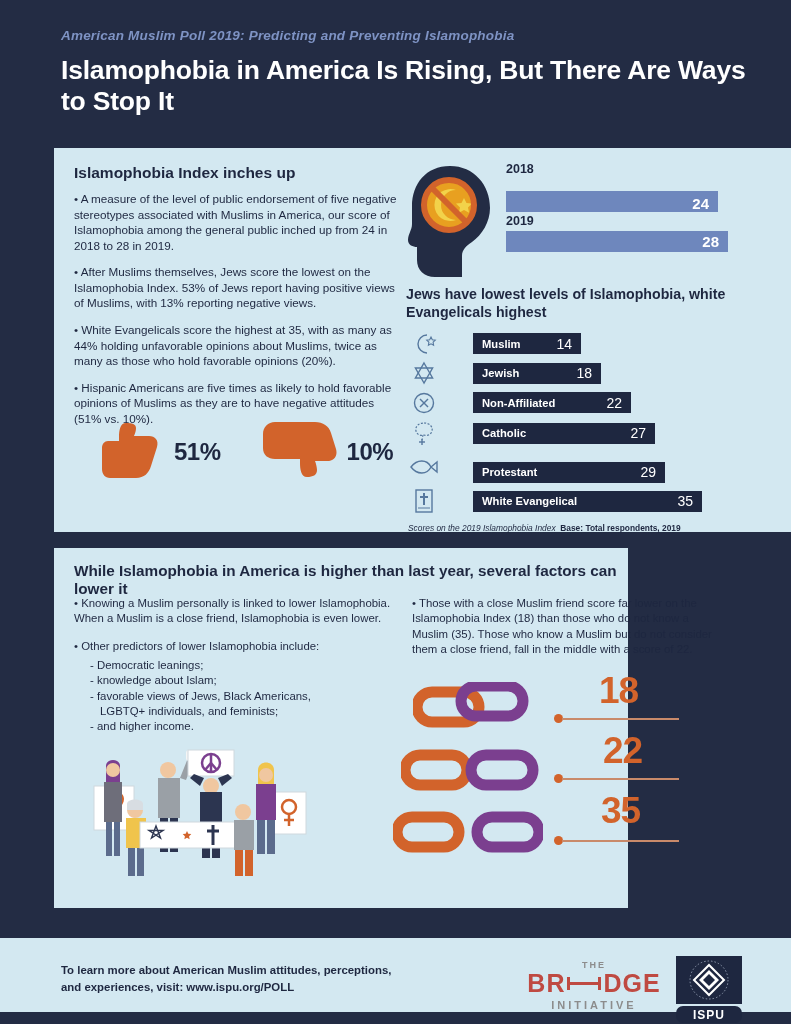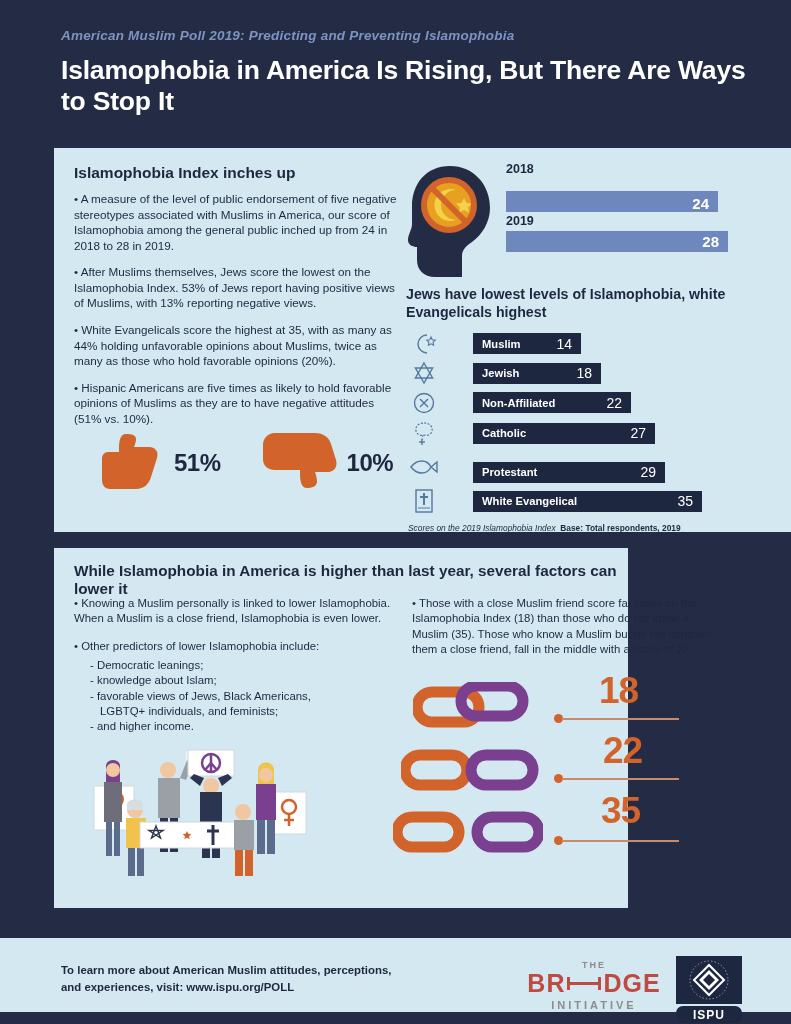--- a/index.html
+++ b/index.html
@@ -35,21 +35,21 @@
   .p1-right{position:absolute;left:352px;top:12px;width:322px;}
 
   .sec-title{
     color:#1e2740;font-size:15.5px;font-weight:bold;margin:0 0 9px 0;
   }
   .bullet{
     color:#1e2740;font-size:11.7px;line-height:1.33;margin:0 0 11px 0;
   }
 
   
-  .thumbs{position:absolute;left:48px;top:284px;display:flex;align-items:center;gap:10px;}
+  .thumbs{position:absolute;left:48px;top:273px;display:flex;align-items:center;gap:10px;}
   .thumb-pct{color:#1e2740;font-size:24px;font-weight:bold;letter-spacing:-.5px;}
   .thumb-gap{width:22px;}
 
   
   .headbars{position:relative;height:122px;}
   .headwrap{position:absolute;left:0;top:4px;}
   .yearbar-row{position:absolute;}
   .yearlabel{color:#1e2740;font-size:12.5px;font-weight:bold;}
   .ybar{
     background:#6e87bd;height:21px;display:flex;align-items:center;

